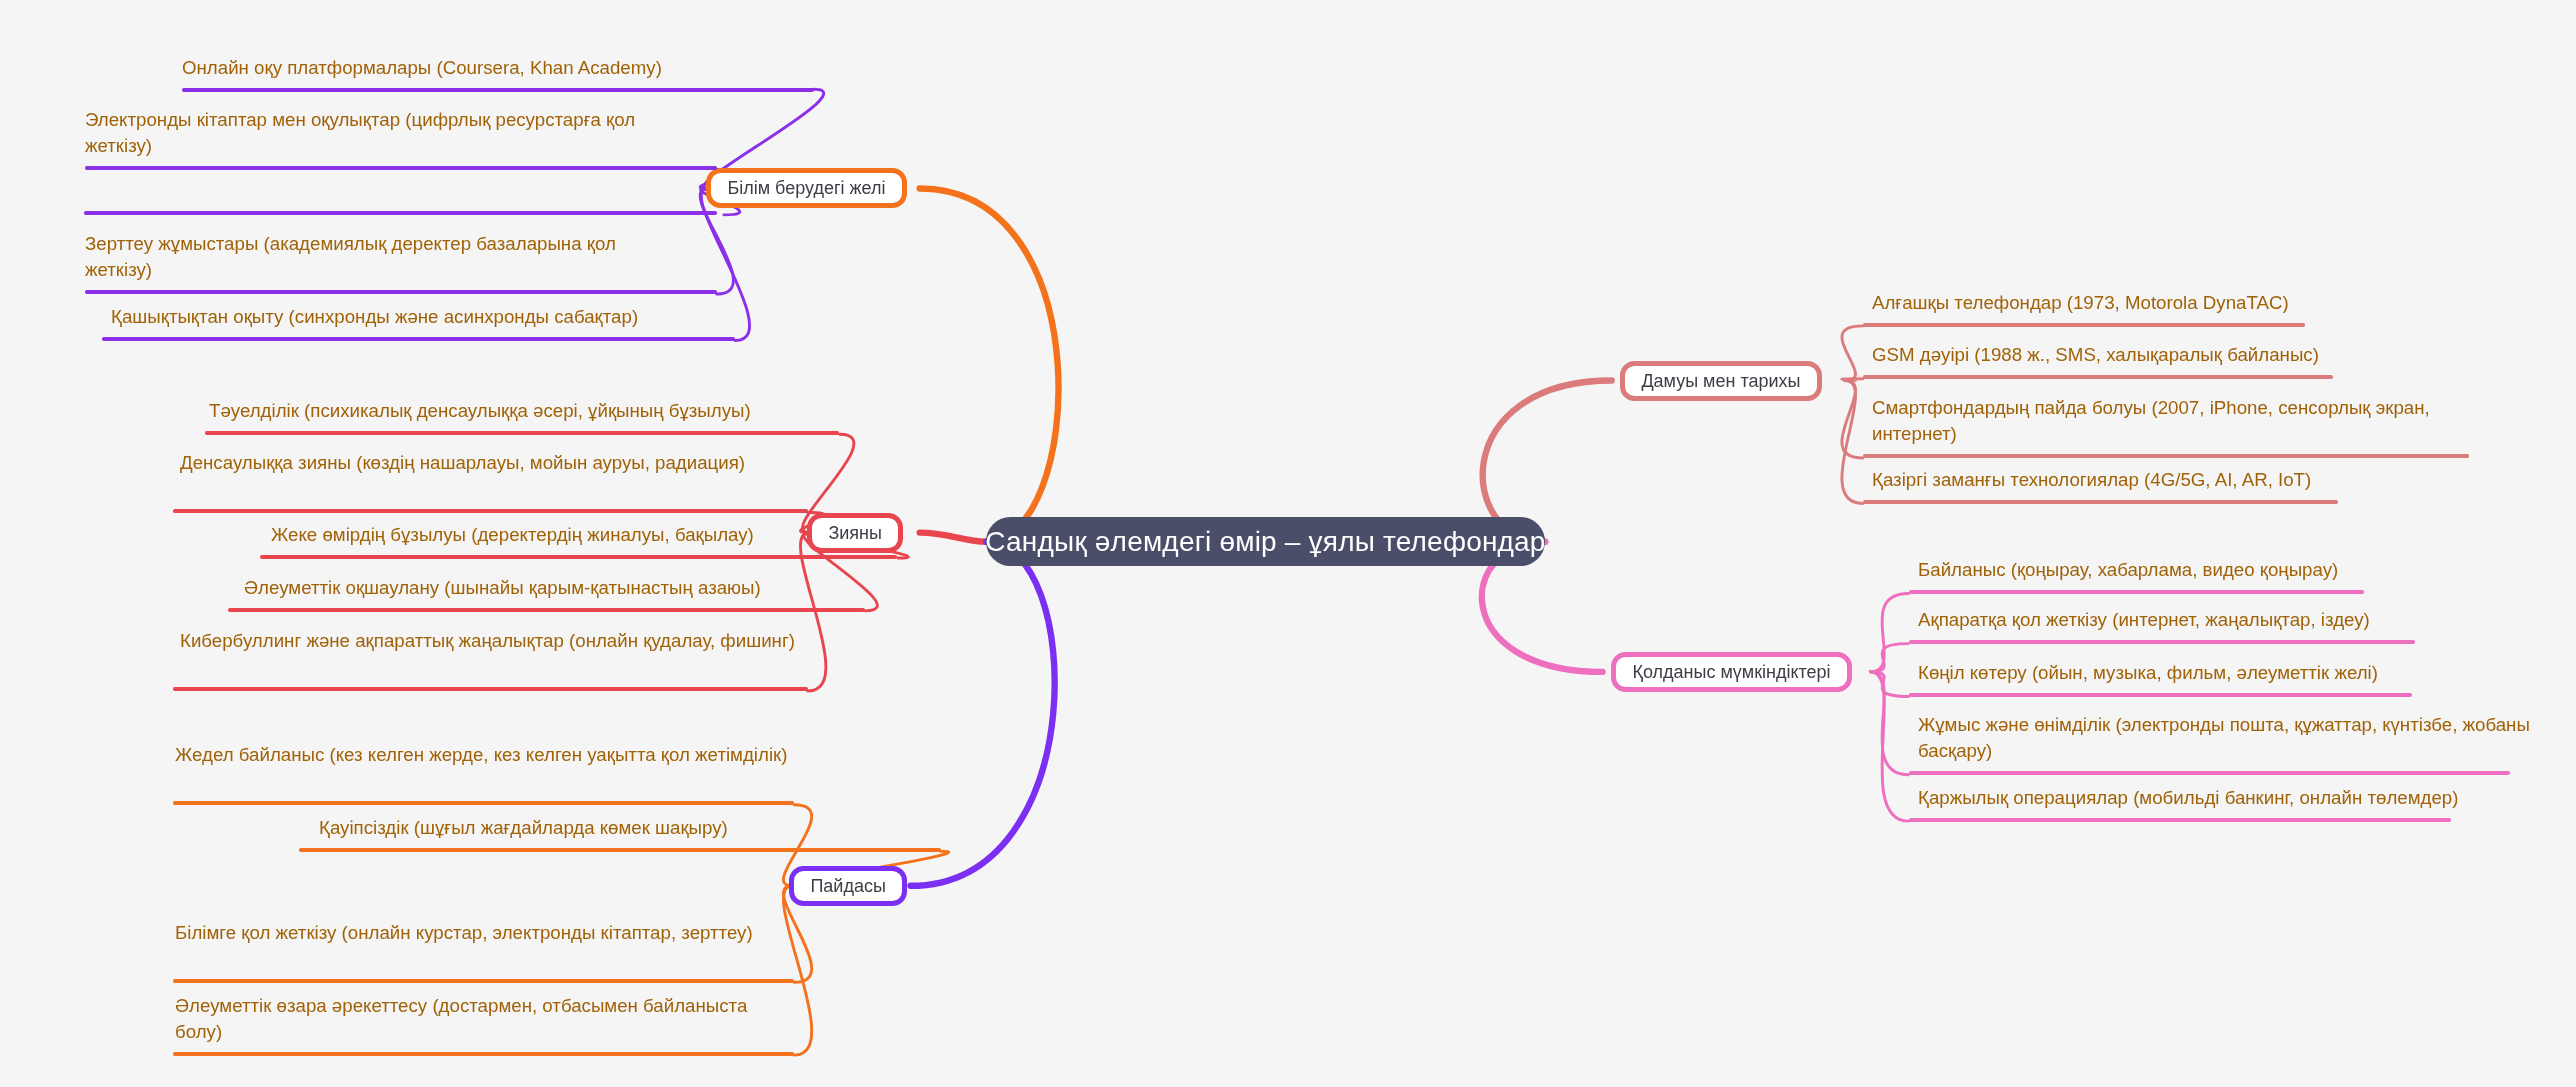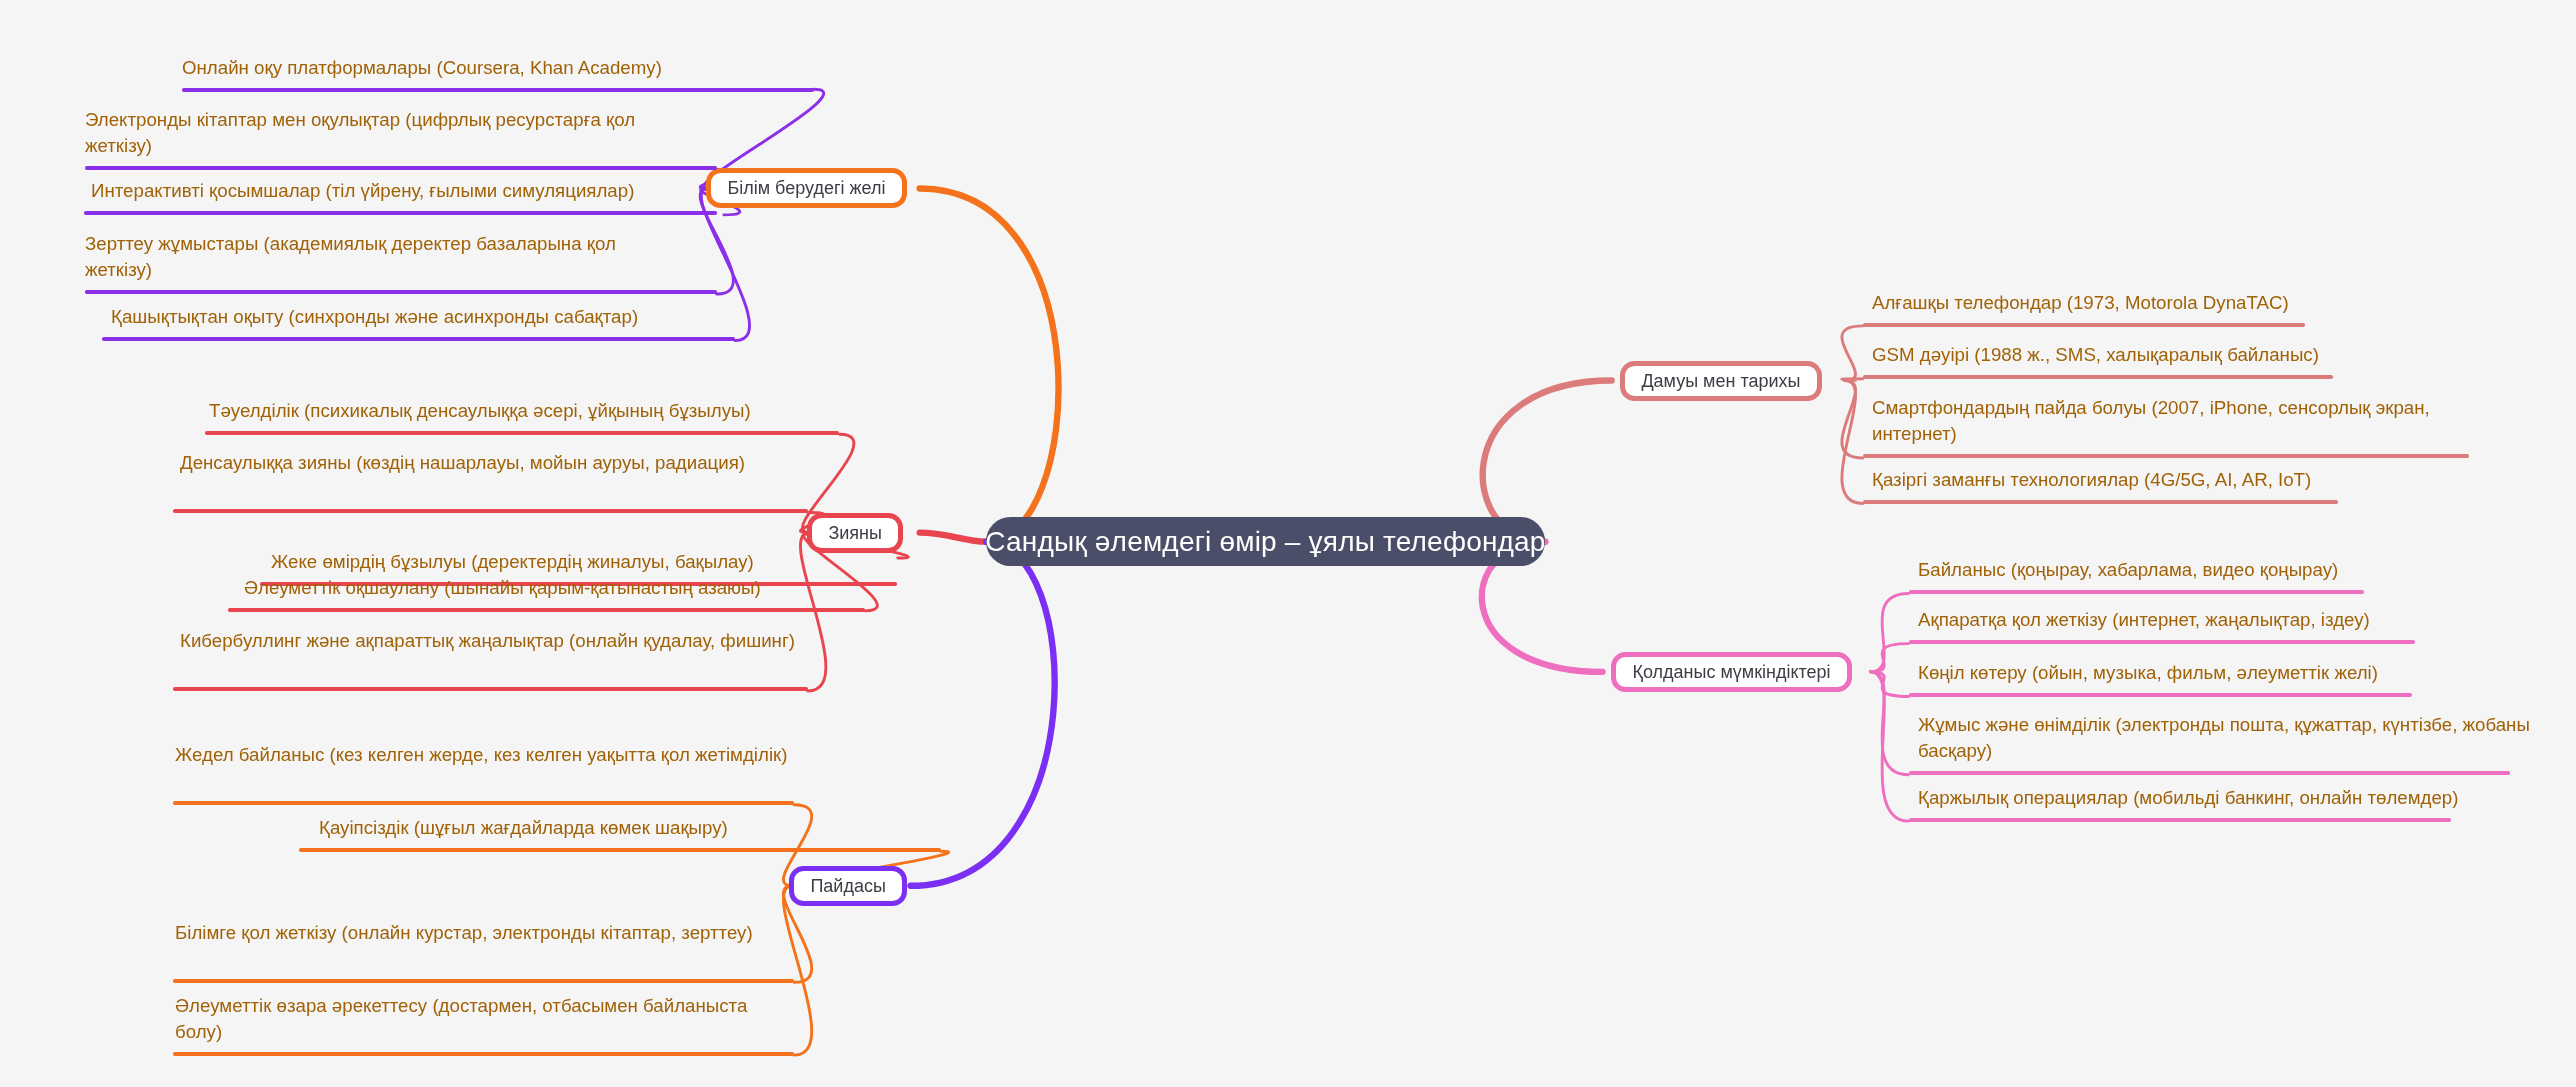--- a/index.html
+++ b/index.html
@@ -124,21 +124,20 @@
     <span class="leaf-text">Онлайн оқу платформалары (Coursera, Khan Academy)</span>
     <span class="leaf-rule" style="left:0px;top:33px;width:632px;background:#8b2fe8;"></span>
   </div>
 
   <div class="leaf" style="left:85px;top:107px;width:592px;">
     <span class="leaf-text">Электронды кітаптар мен оқулықтар (цифрлық ресурстарға қол жеткізу)</span>
     <span class="leaf-rule" style="left:0px;top:59px;width:632px;background:#8b2fe8;"></span>
   </div>
 
   <div class="leaf" style="left:91px;top:178px;width:592px;">
-    <span class="leaf-text">Интерактивті қосымшалар (тіл үйрену, ғылыми симуляциялар)</span>
     <span class="leaf-rule" style="left:-7.3px;top:33px;width:633px;background:#8b2fe8;"></span>
   </div>
 
   <div class="leaf" style="left:85px;top:231px;width:592px;">
     <span class="leaf-text">Зерттеу жұмыстары (академиялық деректер базаларына қол жеткізу)</span>
     <span class="leaf-rule" style="left:0px;top:59px;width:632px;background:#8b2fe8;"></span>
   </div>
 
   <div class="leaf" style="left:111px;top:304px;width:592px;">
     <span class="leaf-text">Қашықтықтан оқыту (синхронды және асинхронды сабақтар)</span>
@@ -148,21 +147,21 @@
   <div class="leaf" style="left:209px;top:398px;width:637px;">
     <span class="leaf-text">Тәуелділік (психикалық денсаулыққа әсері, ұйқының бұзылуы)</span>
     <span class="leaf-rule" style="left:-3.6px;top:33px;width:634px;background:#e8454f;"></span>
   </div>
 
   <div class="leaf" style="left:180px;top:450px;width:619px;">
     <span class="leaf-text">Денсаулыққа зияны (көздің нашарлауы, мойын ауруы, радиация)</span>
     <span class="leaf-rule" style="left:-7.3px;top:59px;width:635px;background:#e8454f;"></span>
   </div>
 
-  <div class="leaf" style="left:271px;top:522px;width:583px;margin-top:27px;">
+  <div class="leaf" style="left:271px;top:522px;width:583px;">
     <span class="leaf-text">Жеке өмірдің бұзылуы (деректердің жиналуы, бақылау)</span>
     <span class="leaf-rule" style="left:-11px;top:33px;width:637px;background:#e8454f;"></span>
   </div>
 
   <div class="leaf" style="left:244px;top:575px;width:583px;">
     <span class="leaf-text">Әлеуметтік оқшаулану (шынайы қарым-қатынастың азаюы)</span>
     <span class="leaf-rule" style="left:-16.4px;top:33px;width:637px;background:#e8454f;"></span>
   </div>
 
   <div class="leaf" style="left:180px;top:628px;width:628px;">

